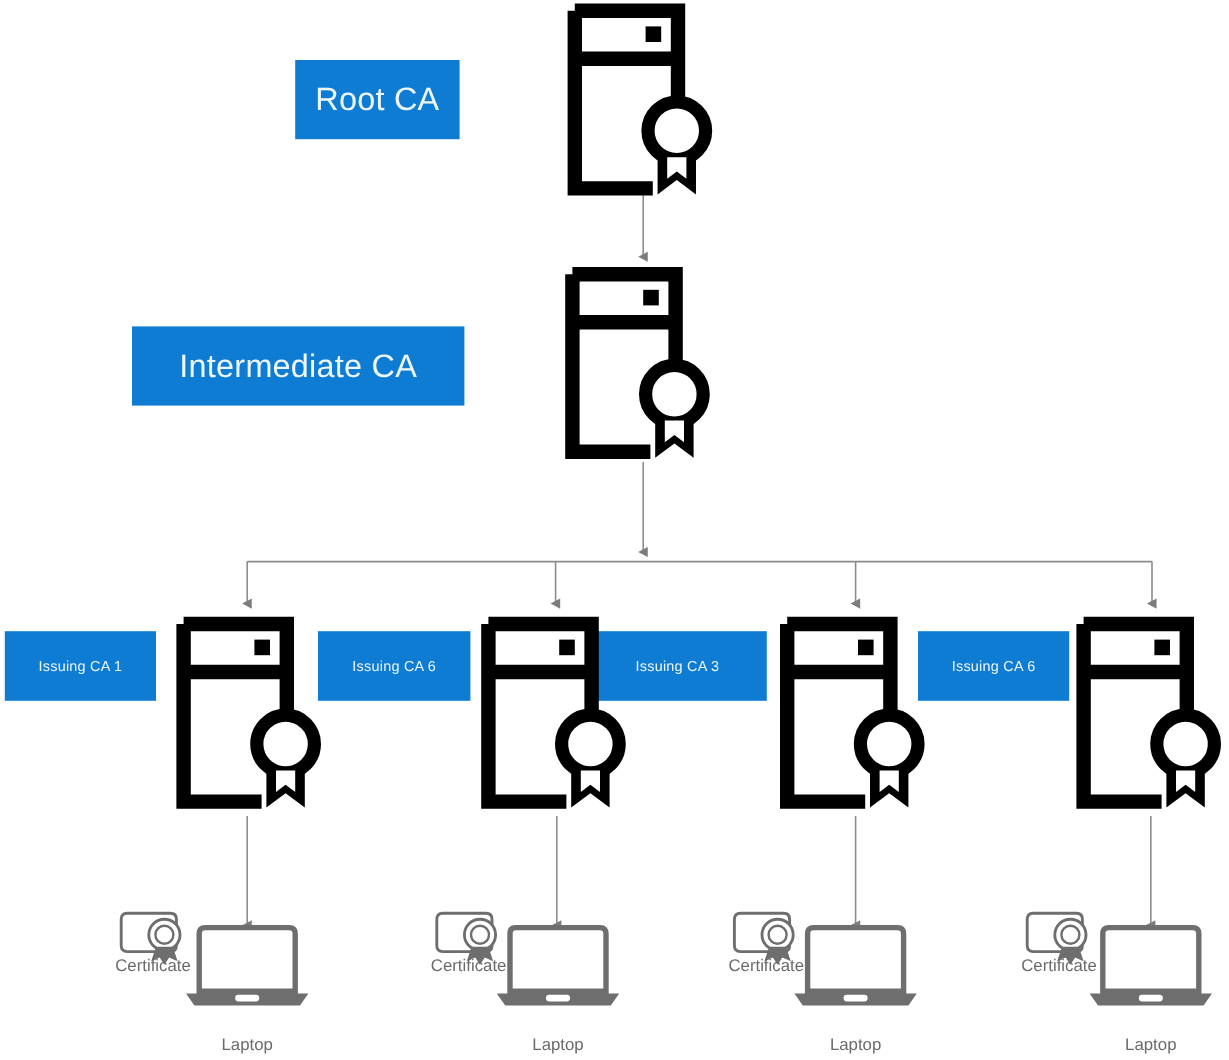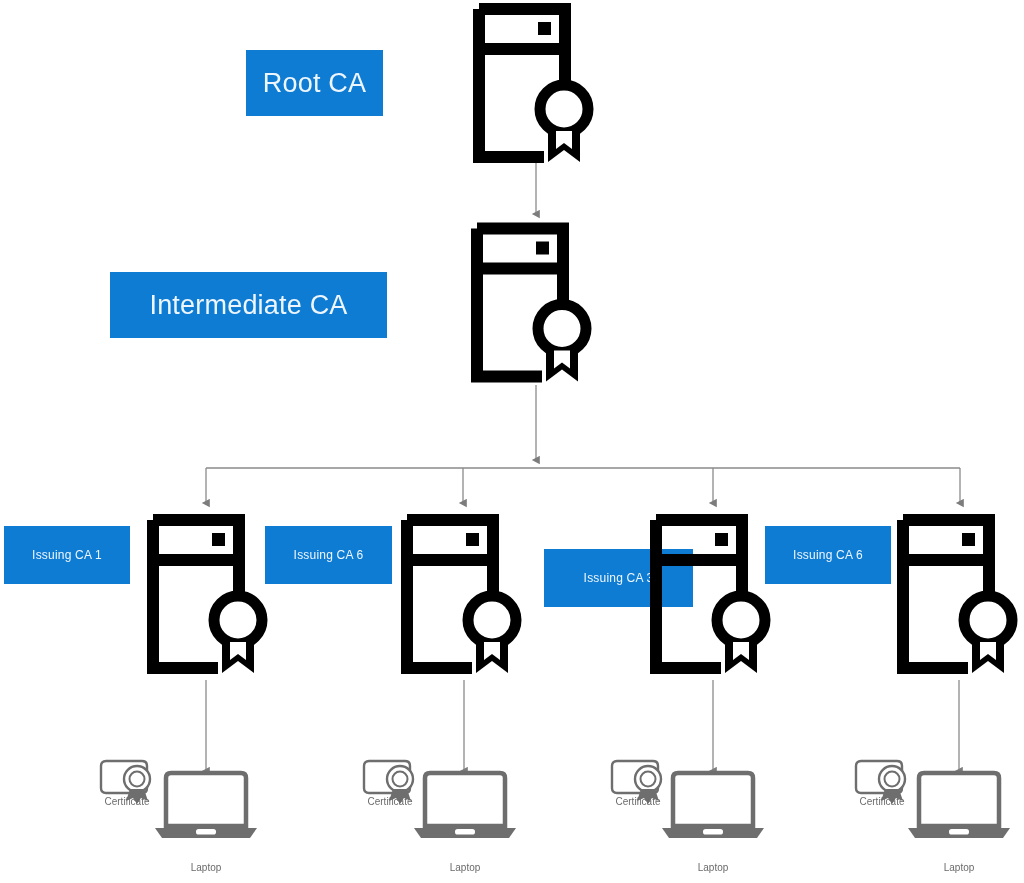--- a/index.html
+++ b/index.html
@@ -35,36 +35,36 @@
   .label-box.intermediate {
     left: 110px; top: 272px; width: 277px; height: 66px;
     font-size: 27px;
   }
   .label-box.issuing {
     top: 526px; height: 58px;
     font-size: 12px;
   }
   .label-box.ica1 { left: 4px; width: 126px; }
   .label-box.ica2 { left: 265px; width: 127px; }
-  .label-box.ica3 { left: 544px; width: 149px; margin-top: 23px; }
+  .label-box.ica3 { left: 490px; width: 149px; }
   .label-box.ica4 { left: 765px; width: 126px; }
 
   .svg-layer {
     position: absolute;
     left: 0; top: 0;
     width: 1024px; height: 883px;
     pointer-events: none;
   }
   .icon-abs {
     position: absolute;
   }
   .caption {
     position: absolute;
     color: #6b6b6b;
-    font-size: 10px;
+    font-size: 14px;
     text-align: center;
     white-space: nowrap;
   }
 </style>
 </head>
 <body>
 
 <div id="canvas">
 
   <svg class="svg-layer" viewBox="0 0 1024 883" xmlns="http://www.w3.org/2000/svg">

